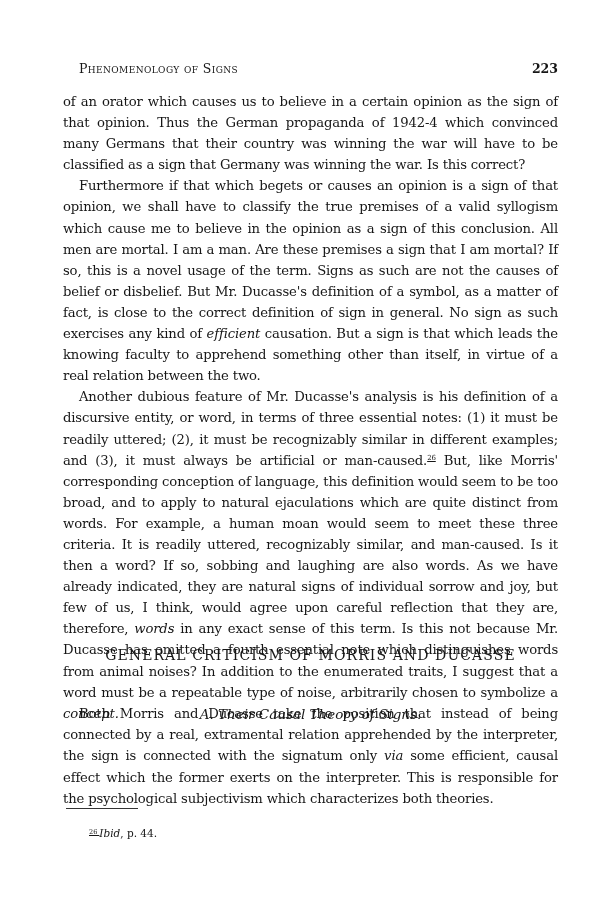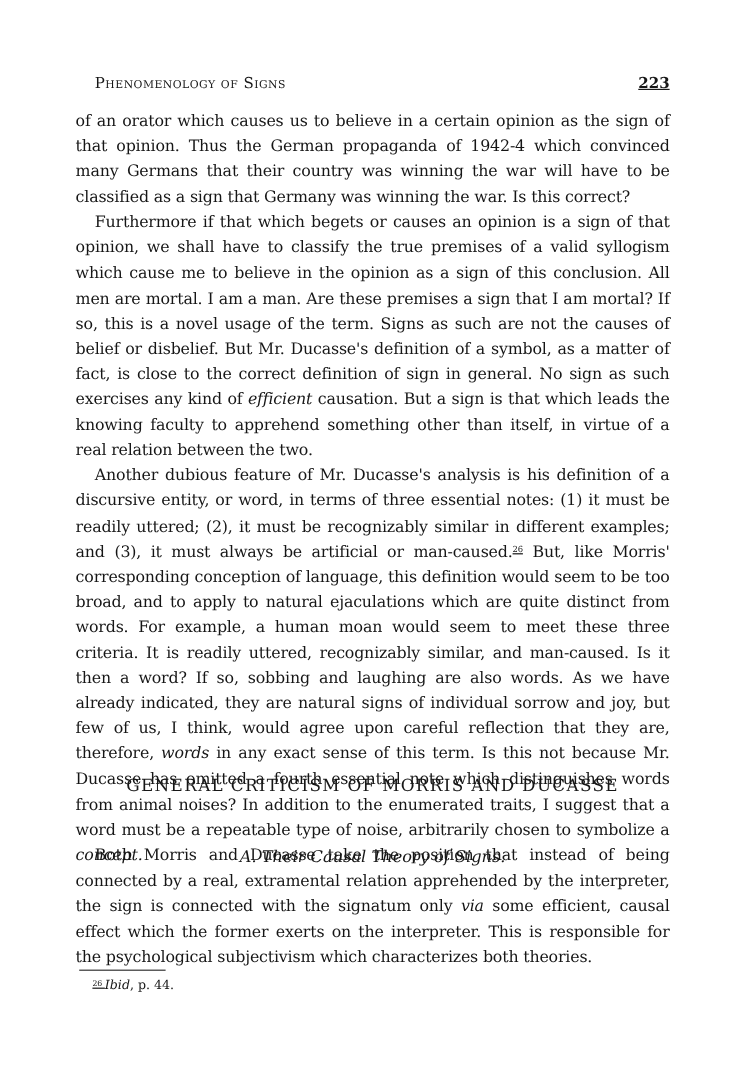--- a/index.html
+++ b/index.html
@@ -9,21 +9,21 @@
   }
   .page { position: absolute; left: 63px; top: 0; width: 495px; }
   .running-head {
     position: absolute; top: 61px; left: 0; width: 495px; height: 16px;
     font-size: 12.5px;
   }
   .running-title {
     position: absolute; left: 16px; width: 495px; text-align: left;
     font-variant: small-caps; letter-spacing: 0.4px;
   }
-  .page-number { position: absolute; right: 0; font-weight: bold; text-decoration: underline; }
+  .page-number { position: absolute; right: 0; font-weight: bold; }
   .body-text {
     position: absolute; top: 91px; left: 0; width: 495px;
     font-size: 13.2px; line-height: 21.1px; text-align: justify;
     letter-spacing: -0.15px;
   }
   .body-text p { margin: 0; text-indent: 16px; }
   .body-text p.noindent { text-indent: 0; }
   .body-text em, .foot em { font-style: italic; }
   sup { font-size: 7px; vertical-align: top; position: relative; top: -2px; text-decoration: underline; }
   .section-heading {
@@ -62,15 +62,15 @@
 
   <div class="section-heading">General criticism of Morris and Ducasse</div>
   <div class="section-subheading">A.  Their Causal Theory of Signs.</div>
 
   <div class="body-text-2">
       <p><span>Both Morris and Ducasse take the position that instead of being connected by a real, extramental relation apprehended by the interpreter, the sign is connected with the signatum only </span><em>via</em><span> some efficient, causal effect which the former exerts on the interpreter.  This is responsible for the psychological subjectivism which characterizes both theories.</span></p>
     </div>
 
   <div class="footnote-rule"></div>
   <div class="footnotes">
-      <p class="foot" style="margin: 0px;"><sup>26 </sup><em>Ibid</em><span>, p. 44.</span></p>
+      <p class="foot" style="margin: 12px;"><sup>26 </sup><em>Ibid</em><span>, p. 44.</span></p>
     </div>
 </div>
 
 </body></html>

